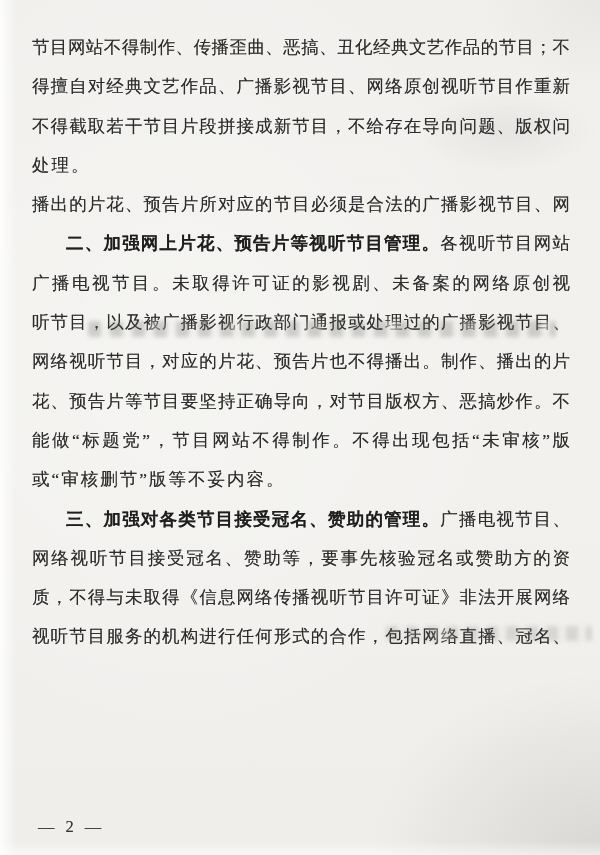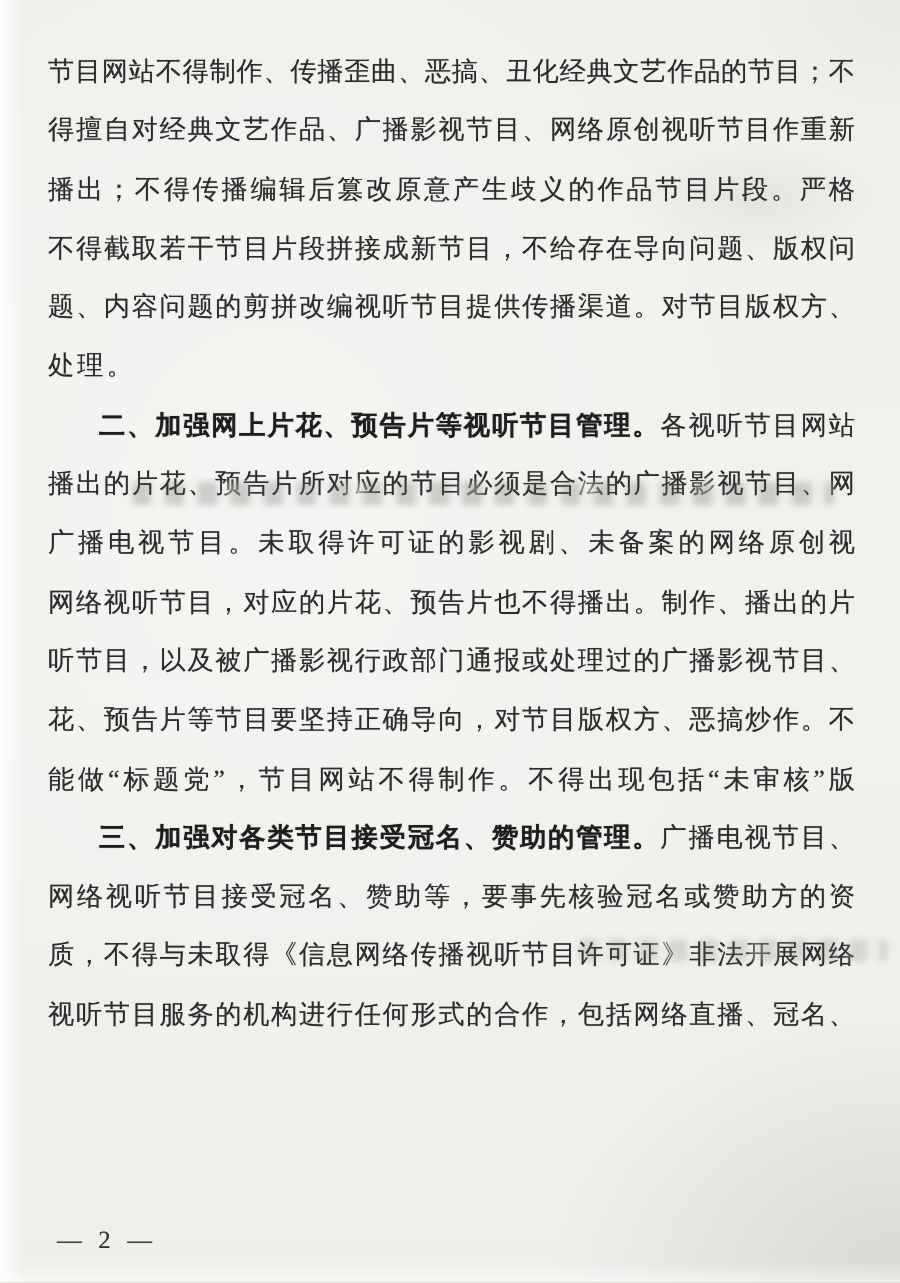--- a/index.html
+++ b/index.html
@@ -115,34 +115,33 @@
 
 <div class="page">
 
   <div class="edge-left"></div>
   <div class="blotch-1"></div>
 
   <div class="text-block">
 
     <div class="line">节目网站不得制作、传播歪曲、恶搞、丑化经典文艺作品的节目；不</div>
     <div class="line">得擅自对经典文艺作品、广播影视节目、网络原创视听节目作重新</div>
-    <div class="line">播出；不得传播编辑后篡改原意产生歧义的作品节目片段。严格</div>
     <div class="line">不得截取若干节目片段拼接成新节目，不给存在导向问题、版权问</div>
-    <div class="line">题、内容问题的剪拼改编视听节目提供传播渠道。对节目版权方、</div>
     <div class="line para-end">处理。</div>
 
+    <div class="line">播出的片花、预告片所对应的节目必须是合法的广播影视节目、网</div>
     <div class="line indent">
       <span class="heading-bold">二、加强网上片花、预告片等视听节目管理。</span><span>各视听节目网站</span>
     </div>
-    <div class="line">播出的片花、预告片所对应的节目必须是合法的广播影视节目、网</div>
     <div class="line">广播电视节目。未取得许可证的影视剧、未备案的网络原创视</div>
+    <div class="line">听节目，以及被广播影视行政部门通报或处理过的广播影视节目、</div>
     <div class="line">网络视听节目，对应的片花、预告片也不得播出。制作、播出的片</div>
-    <div class="line">听节目，以及被广播影视行政部门通报或处理过的广播影视节目、</div>
     <div class="line">花、预告片等节目要坚持正确导向，对节目版权方、恶搞炒作。不</div>
     <div class="line">能做“标题党”，节目网站不得制作。不得出现包括“未审核”版</div>
+    <div class="line para-end">或“审核删节”版等不妥内容。</div>
 
     <div class="line indent">
       <span class="heading-bold">三、加强对各类节目接受冠名、赞助的管理。</span><span>广播电视节目、</span>
     </div>
     <div class="line">网络视听节目接受冠名、赞助等，要事先核验冠名或赞助方的资</div>
     <div class="line">质，不得与未取得《信息网络传播视听节目许可证》非法开展网络</div>
     <div class="line">视听节目服务的机构进行任何形式的合作，包括网络直播、冠名、</div>
 
   </div>
 

